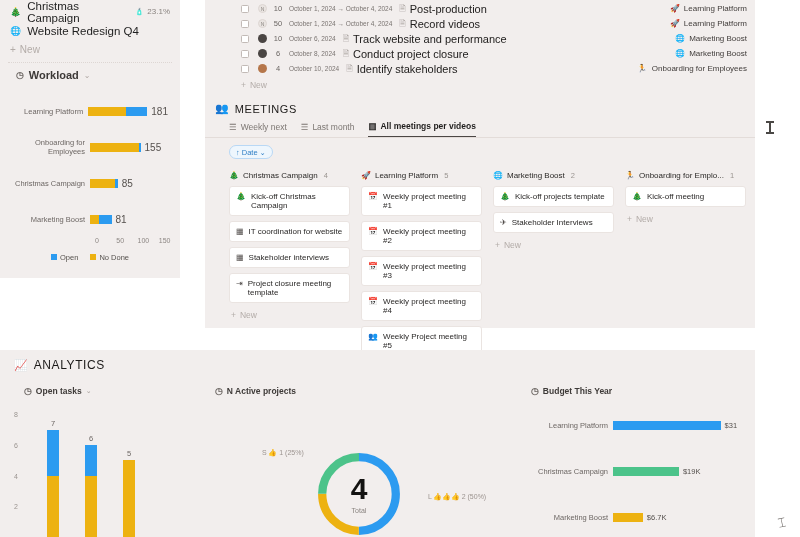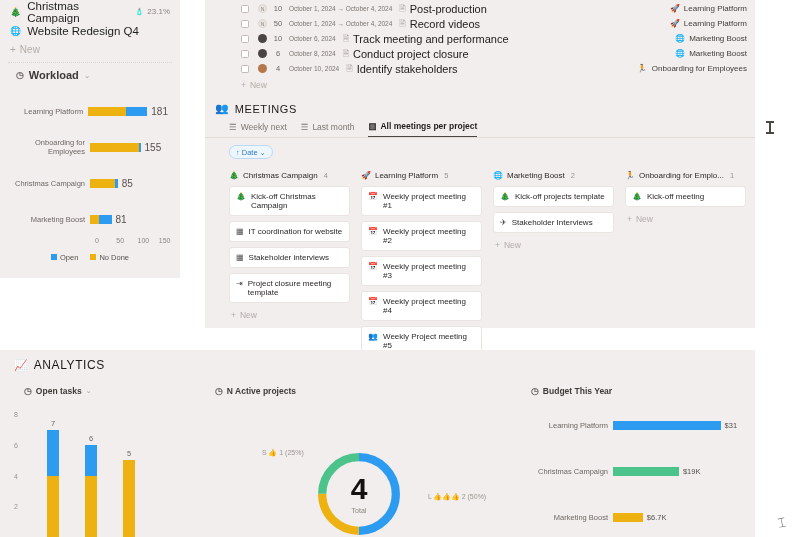--- a/index.html
+++ b/index.html
@@ -229,21 +229,21 @@
           <span class="pic">🚀</span>
           <span>Learning Platform</span>
         </span>
       </div>
       <div class="task-row">
         <span class="chk"></span>
         <span class="av d1"></span>
         <span class="tnum">10</span>
         <span class="tdate">October 6, 2024</span>
         <span class="doc-ic">🗎</span>
-        <span class="ttitle">Track meeting and performance</span>
+        <span class="ttitle">Track website and performance</span>
         <span class="tproj">
           <span class="pic">🌐</span>
           <span>Marketing Boost</span>
         </span>
       </div>
       <div class="task-row">
         <span class="chk"></span>
         <span class="av d1"></span>
         <span class="tnum">6</span>
         <span class="tdate">October 8, 2024</span>
@@ -282,21 +282,21 @@
       <div class="tab">
         <span>☰</span>
         <span>Weekly next</span>
       </div>
       <div class="tab">
         <span>☰</span>
         <span>Last month</span>
       </div>
       <div class="tab active">
         <span>▥</span>
-        <span>All meetings per project</span>
+        <span>All meetings per videos</span>
       </div>
     </div>
 
   <div class="chip">
     <span>↑</span>
     <span>Date</span>
     <span>⌄</span>
   </div>
 
   <div class="board" id="board">

